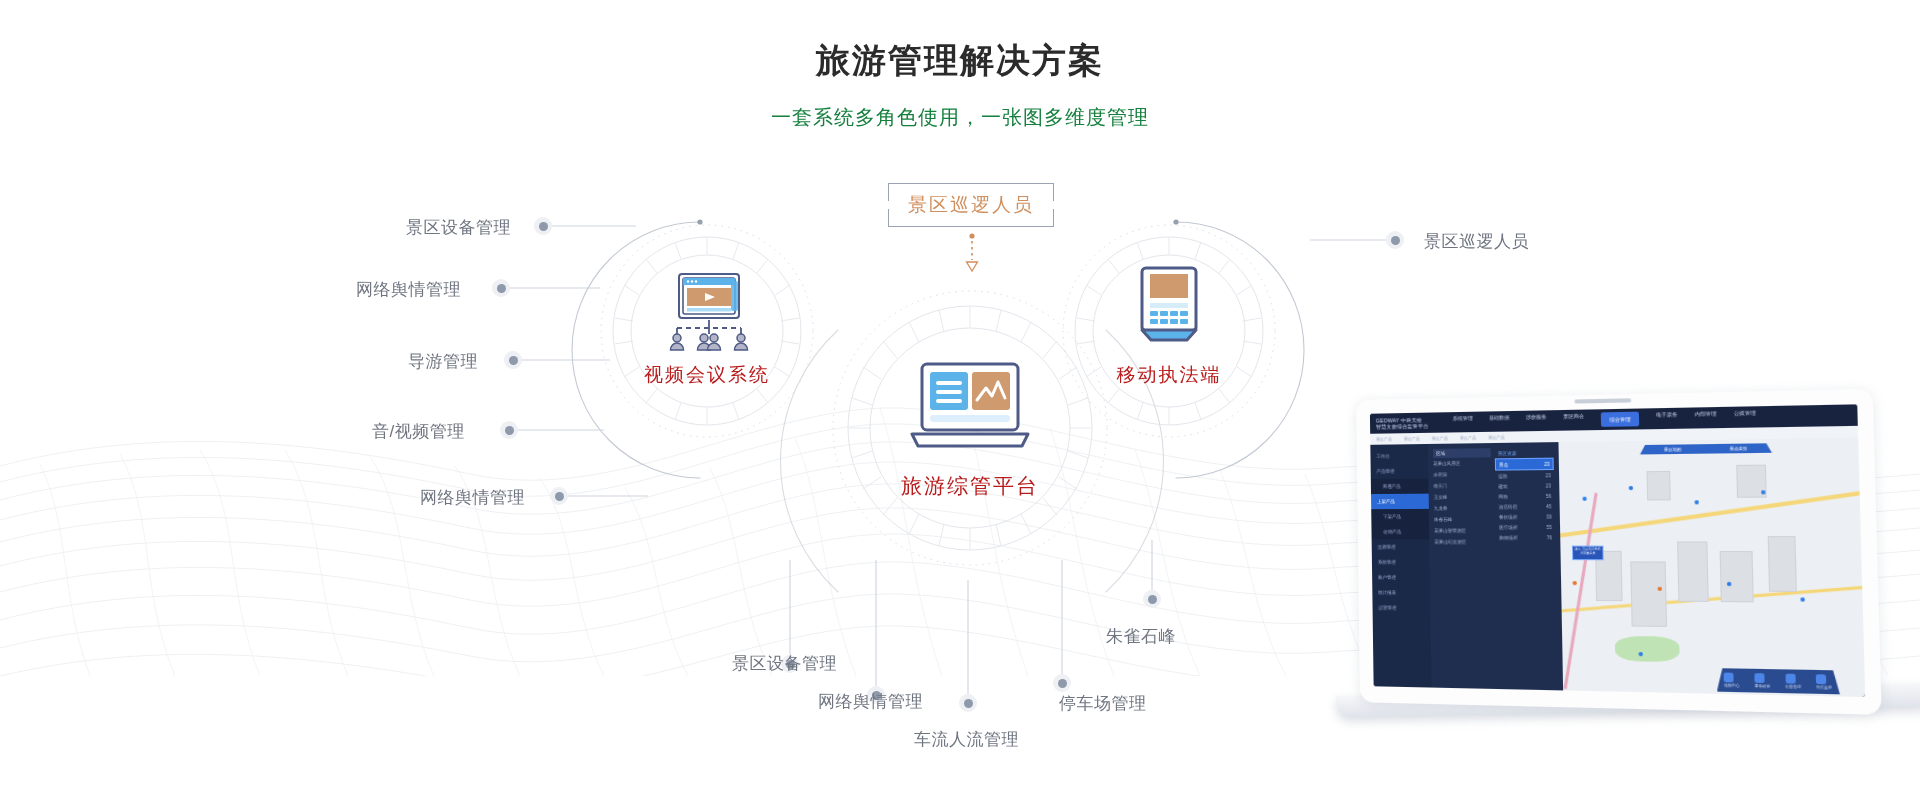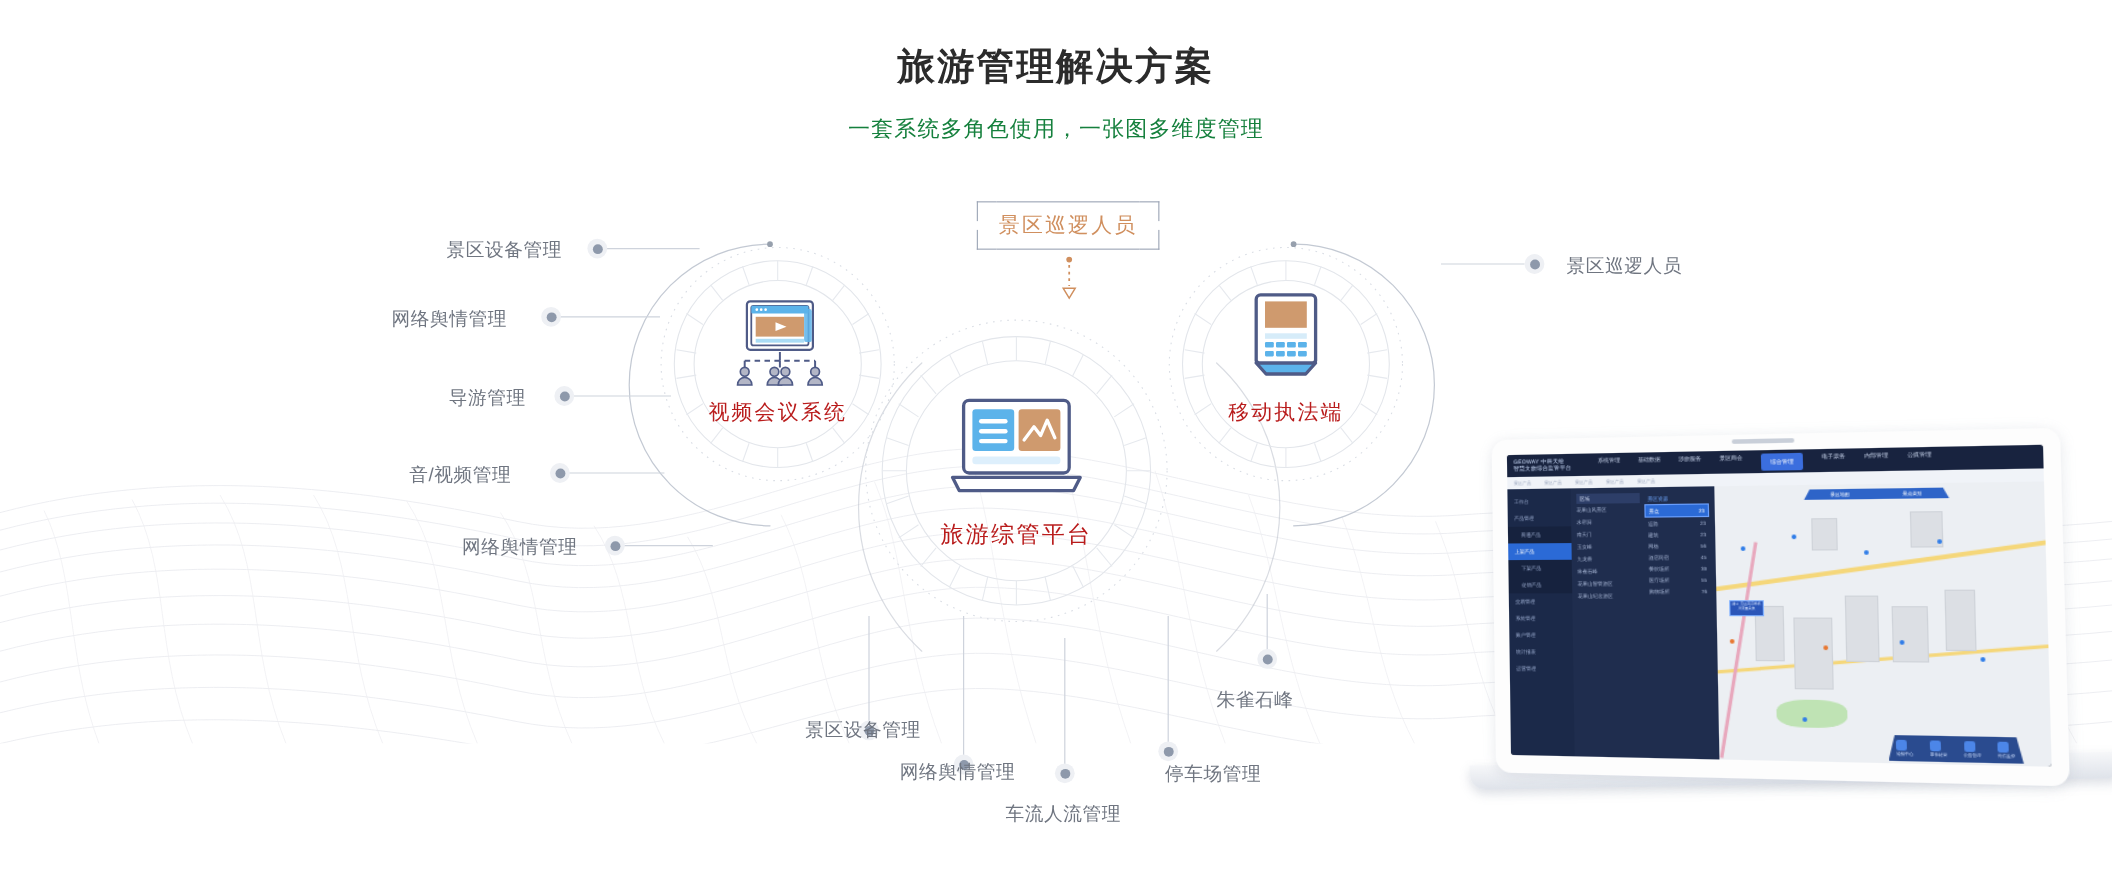--- a/index.html
+++ b/index.html
@@ -62,21 +62,21 @@
     position: absolute; width: 100%; text-align: center;
     font-size: 19px; color: #b91c1c; letter-spacing: 2px; white-space: nowrap;
   }
   .node .node-icon { position: absolute; }
 
   
   #node-video   { left: 598px; top: 222px;  width: 218px; height: 218px; }
   #node-video   .node-label { top: 140px; left: 0; }
   #node-video   .node-icon  { left: 59px; top: 46px; }
 
-  #node-platform{ left: 784px; top: 288px; width: 280px; height: 280px; }
+  #node-platform{ left: 830px; top: 288px; width: 280px; height: 280px; }
   #node-platform .node-label{ top: 184px; left: 0; font-size: 21px; }
   #node-platform .node-icon { left: 78px; top: 72px; }
 
   #node-mobile  { left: 1060px; top: 222px; width: 218px; height: 218px; }
   #node-mobile  .node-label { top: 140px; left: 0; }
   #node-mobile  .node-icon  { left: 78px; top: 42px; }
 
   
   .sweeps { position: absolute; left: 0; top: 0; width: 1920px; height: 810px; pointer-events: none; }
 

